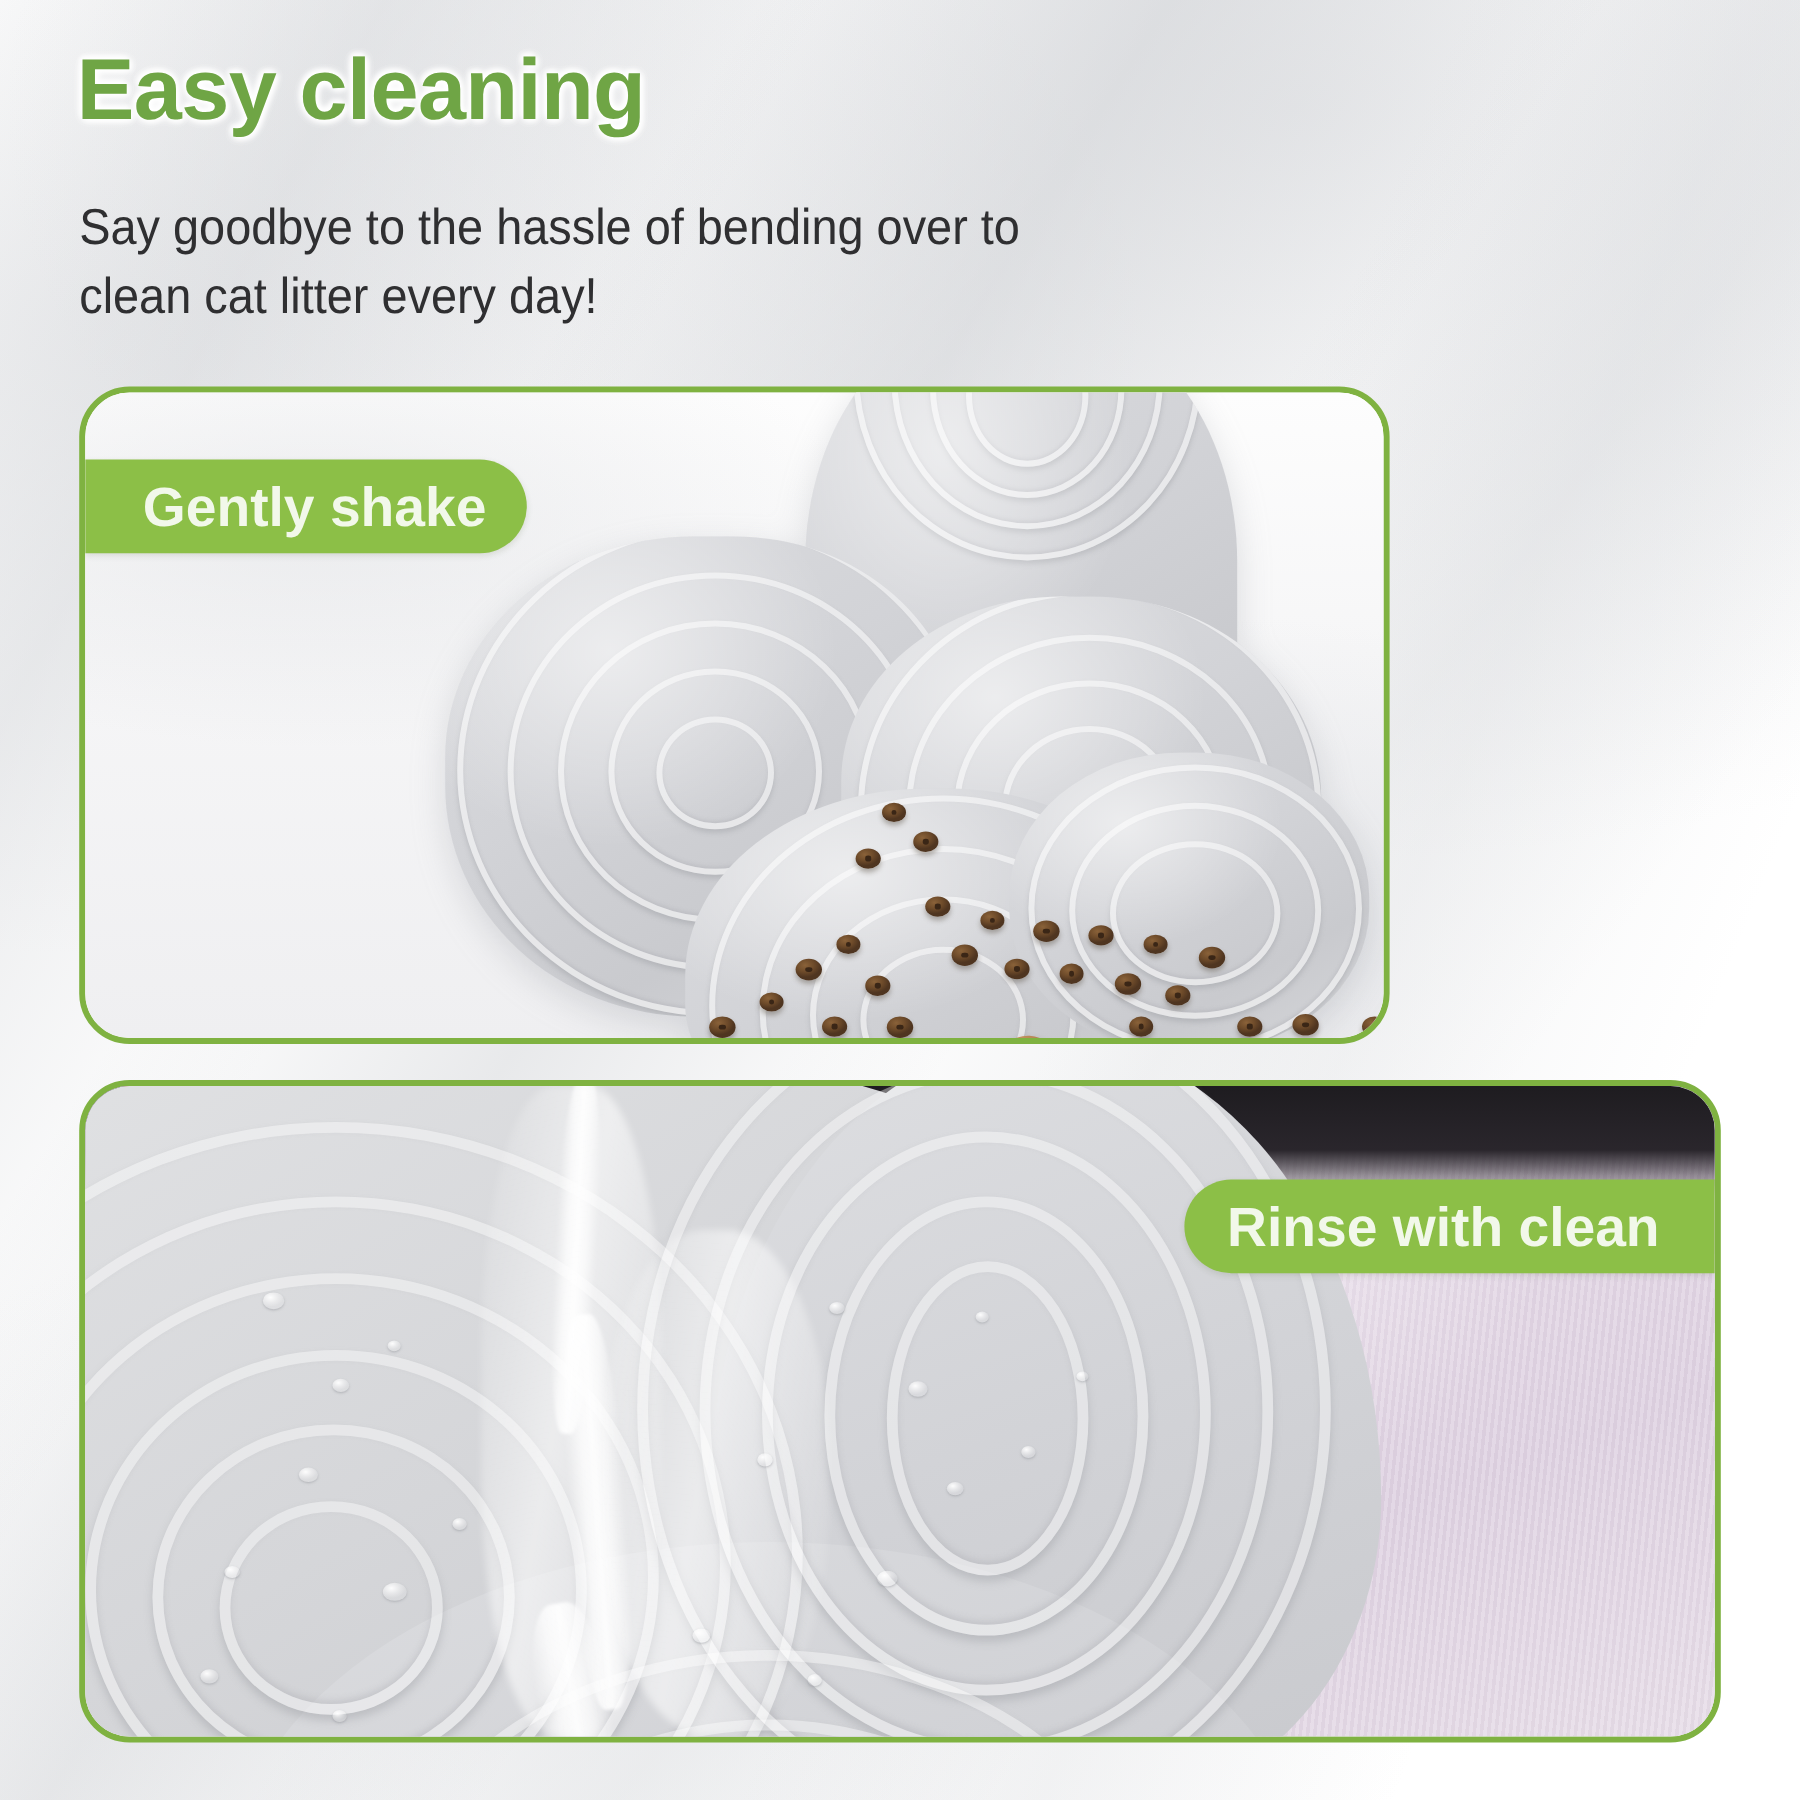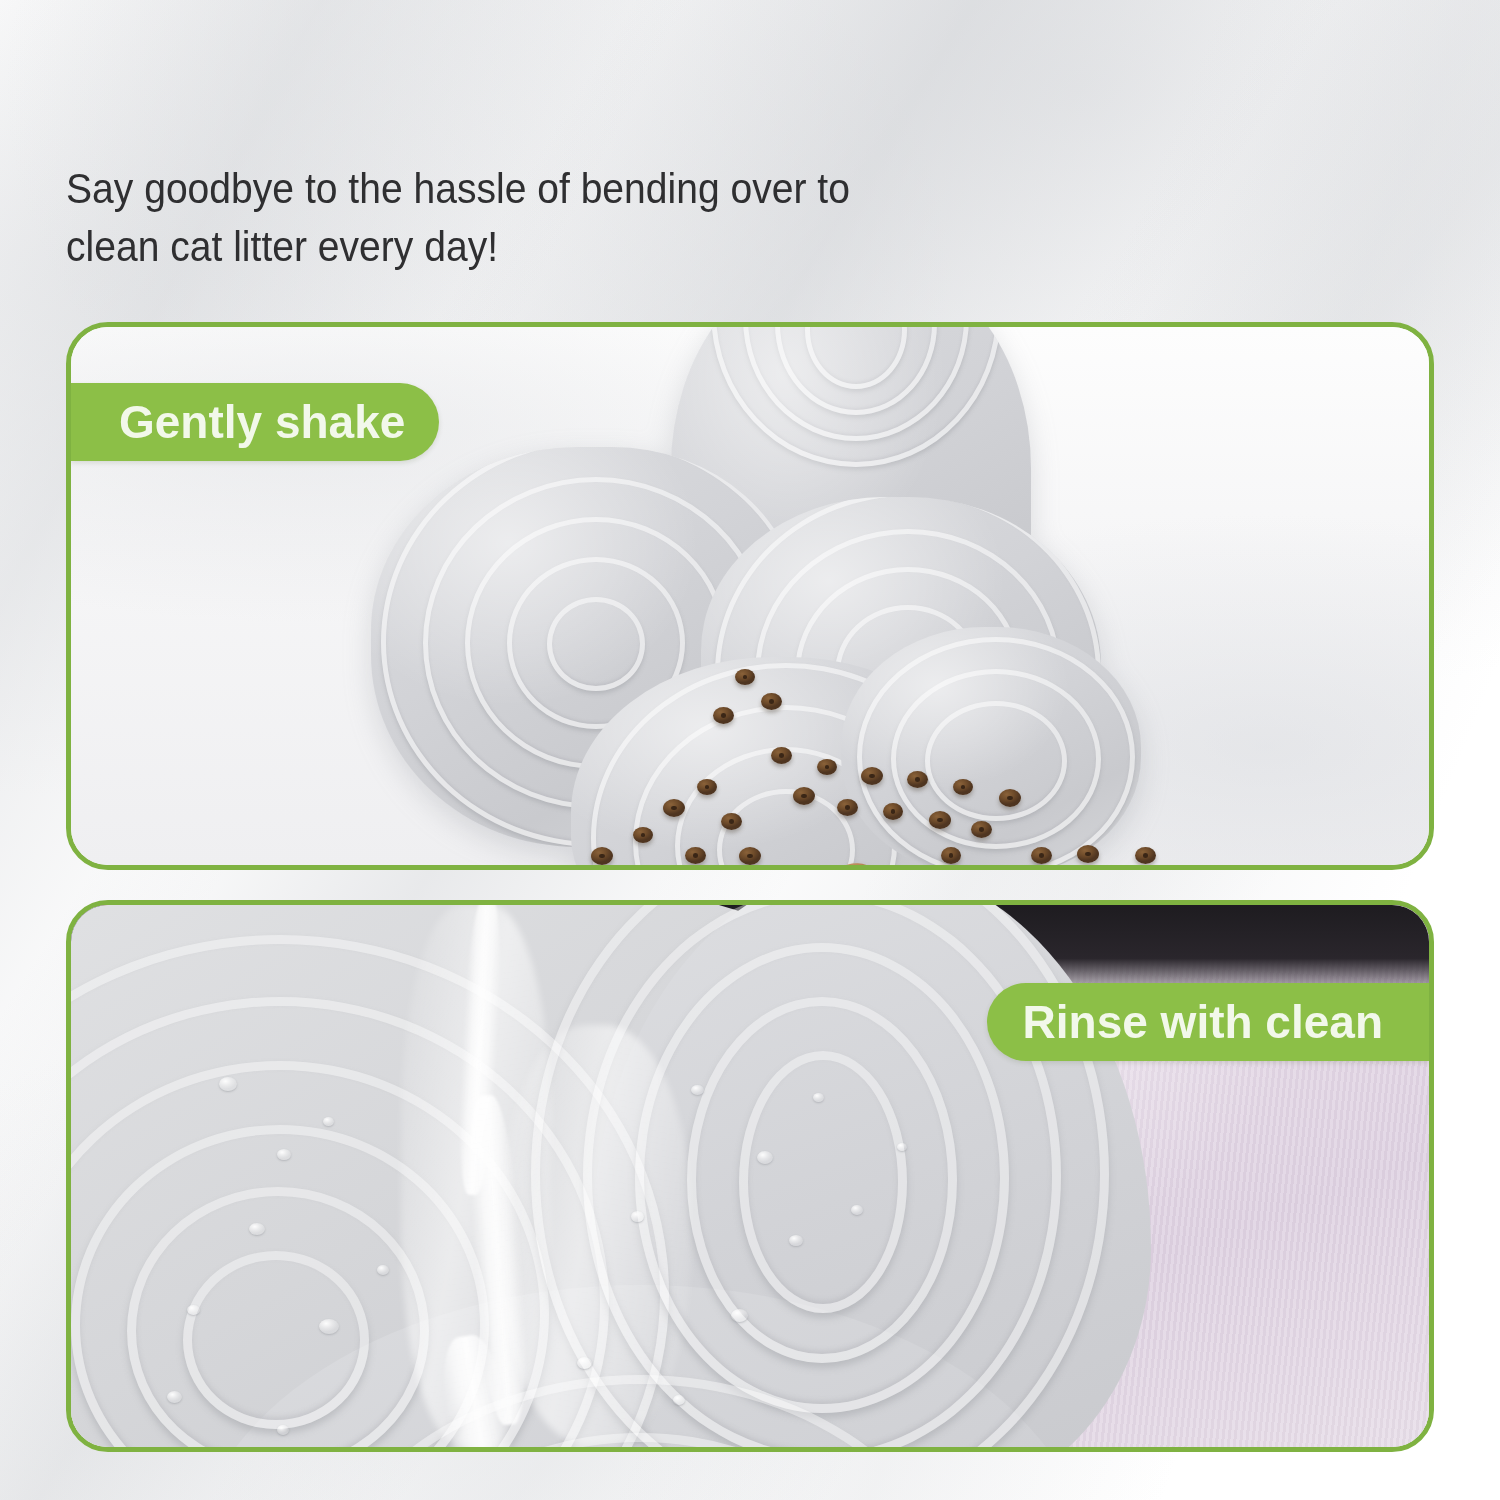--- a/index.html
+++ b/index.html
@@ -46,21 +46,21 @@
   }
   .subtitle span{display:block;}
 
   
   .panel{
     position:absolute;
     border:5px solid #7fb241;border-radius:42px;
     overflow:hidden;background:#fbfbfc;
     box-sizing:border-box;
   }
-  #panel-shake{left:66px;top:322px;width:1368px;height:548px;}
+  #panel-shake{left:66px;top:322px;width:1092px;height:548px;}
   #panel-rinse{left:66px;top:900px;width:1368px;height:552px;}
 
   
   .badge{
     position:absolute;z-index:9;
     background:#8cbf47;color:#f2f8ea;
     font-size:46px;font-weight:bold;
     display:flex;align-items:center;
     white-space:nowrap;
     box-shadow:0 2px 5px rgba(60,80,30,.14);
@@ -152,20 +152,21 @@
 </style>
 </head>
 <body>
 
 <div class="stage">
 
   <div class="bg"></div>
   <div class="bg-shade"></div>
   <div class="bg-shade2"></div>
 
+  <div class="title">Easy cleaning</div>
   <div class="subtitle">
     <span>Say goodbye to the hassle of bending over to</span>
     <span>clean cat litter every day!</span>
   </div>
 
   <div class="panel" id="panel-shake">
 
     <div class="ph1"></div>
     <div class="ph1-shade"></div>
 

